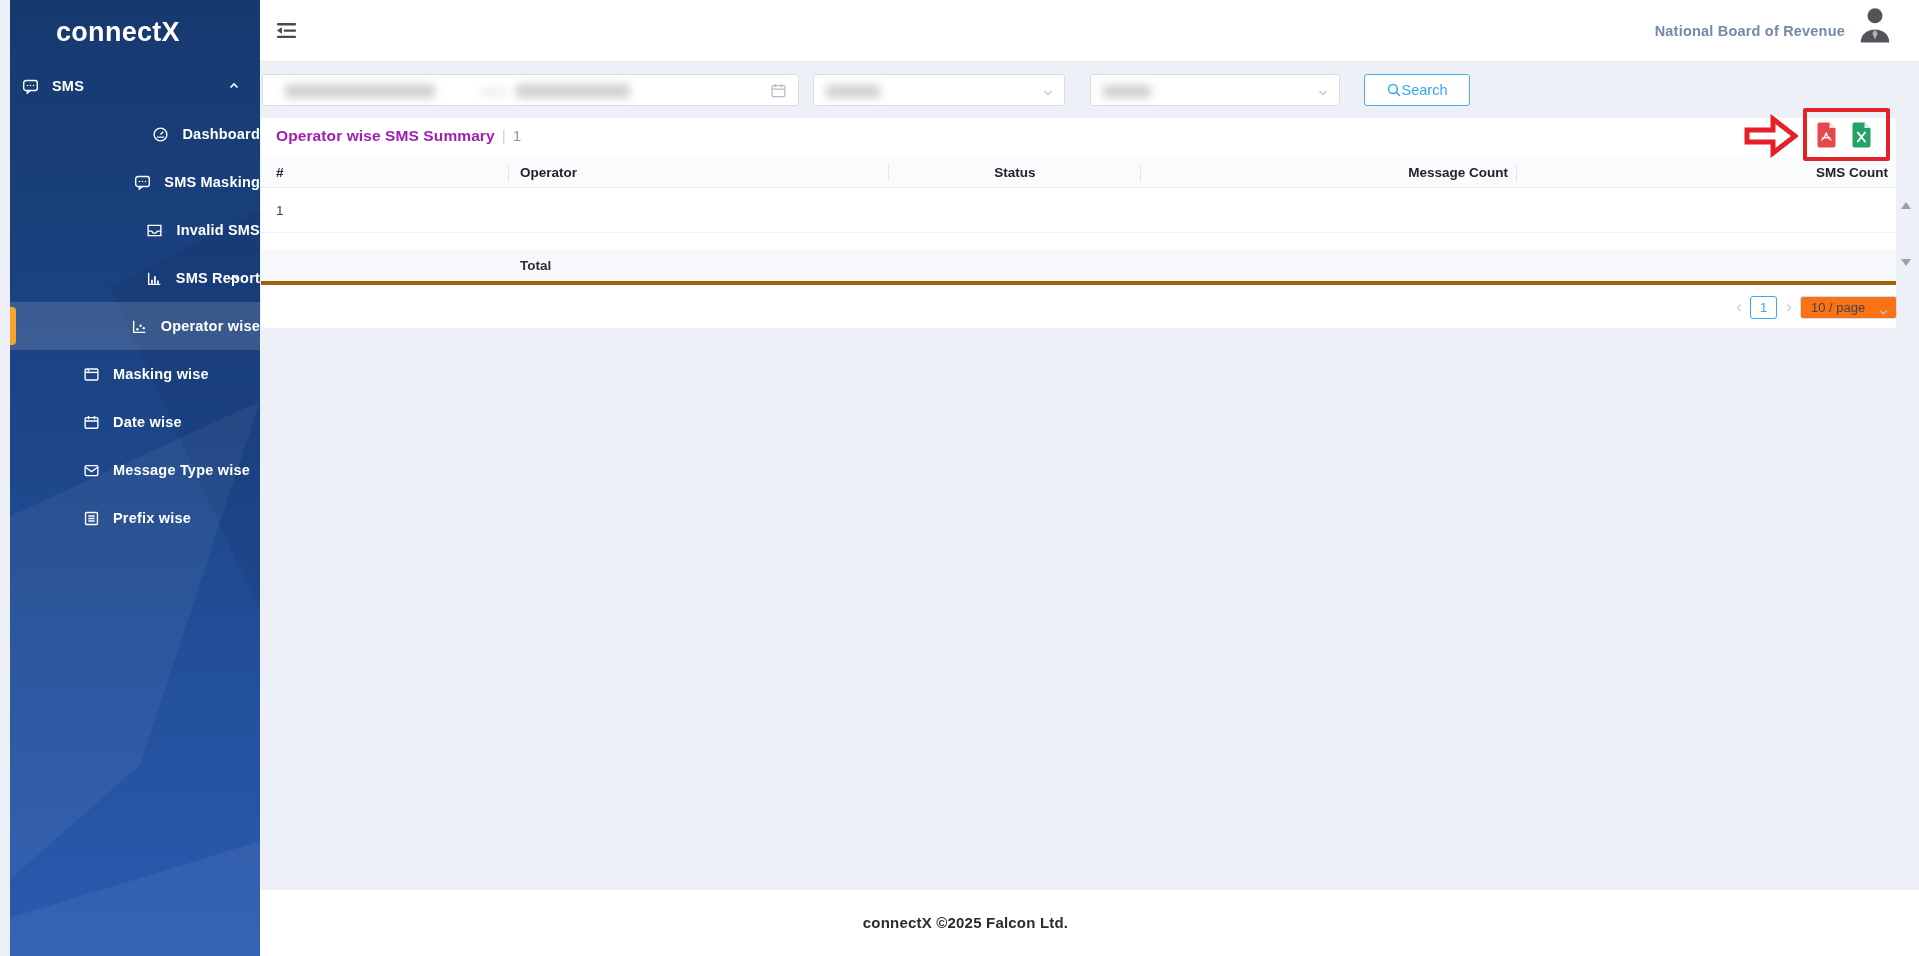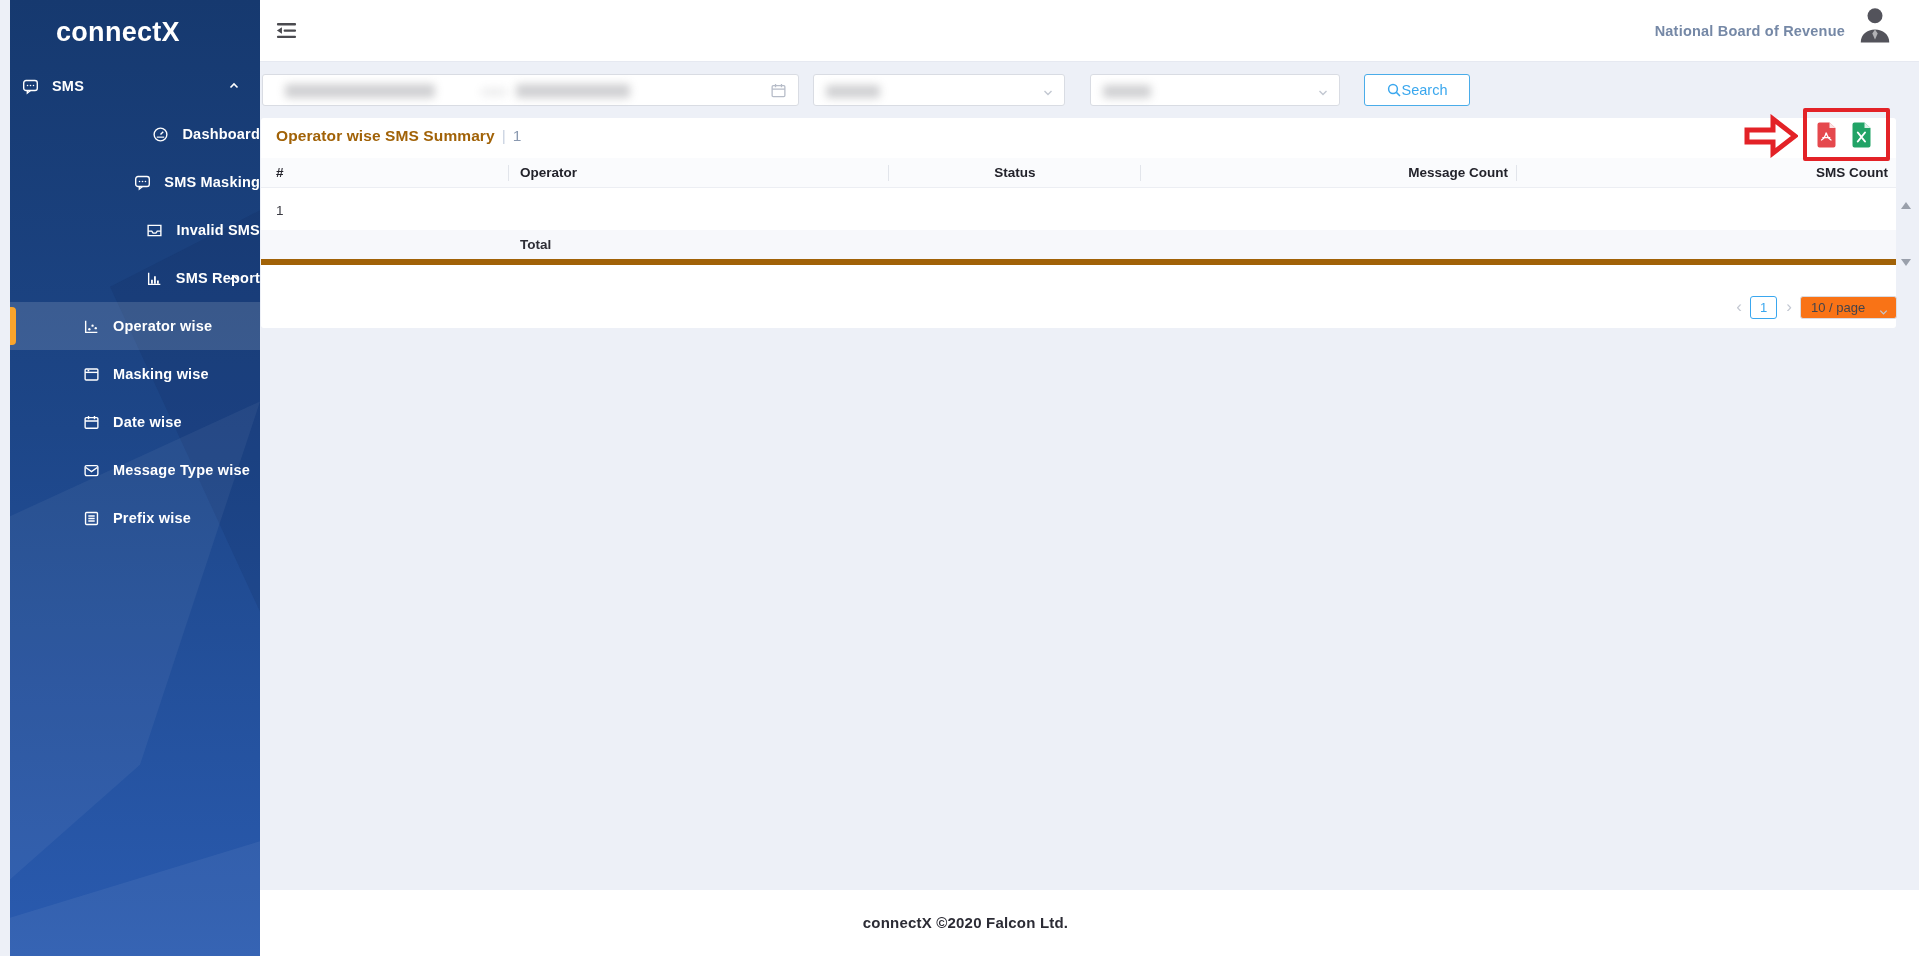--- a/index.html
+++ b/index.html
@@ -32,21 +32,21 @@
     position:relative; height:48px; display:flex; align-items:center;
     color:#fff; font-size:14.5px; font-weight:600; letter-spacing:.2px;
     cursor:pointer;
   }
   .menu-item .mi-icon { display:inline-flex; width:17px; height:17px; margin-right:13px; flex:0 0 auto; }
   .menu-item svg { width:100%; height:100%; }
   .lvl1 { padding-left:12px; }
   .lvl2 { padding-left:50px;justify-content:flex-end; }
   .lvl3 { padding-left:73px; }
   .menu-item .chevron { position:absolute; right:20px; width:12px; height:12px; display:inline-flex; }
-  .menu-item.active { background:rgba(255,255,255,.14); }
+  .menu-item.active { background:rgba(255,255,255,.14);justify-content:flex-end; }
   .menu-item.active::before {
     content:""; position:absolute; left:0; top:5px; bottom:5px; width:6px;
     background:#f9a42c; border-radius:0 4px 4px 0;
   }
   
   .topbar {
     position:absolute; left:250px; top:0; right:0; height:62px;
     background:#fff; border-bottom:1px solid #e6e9f1; z-index:2;
   }
   .fold-btn { position:absolute; left:26px; top:21px; width:21px; height:20px; cursor:pointer; color:#4a4a4f; }
@@ -76,40 +76,40 @@
     color:#3aa7ee; font-size:14.5px; font-weight:500;
     display:flex; align-items:center; justify-content:center; gap:1px; cursor:pointer;
   }
   .search-btn .s-ic { width:14px; height:14px; display:inline-flex; }
   
   .card {
     position:absolute; left:261px; top:118px; width:1635px; height:210px;
     background:#fff; border-radius:3px;
   }
   .card-title { position:absolute; left:15px; top:9px; font-size:15.5px; display:flex; align-items:baseline; }
-  .ct-main { font-weight:700; color:#a16207; letter-spacing:.1px; }
+  .ct-main { font-weight:700; color:#a21caf; letter-spacing:.1px; }
   .ct-div { color:#c9d2e0; margin:0 7px; font-weight:400; }
   .ct-count { color:#8a99b0; font-weight:500; }
   .thead {
     position:absolute; left:0; top:40px; width:1635px; height:30px;
     background:#fafbfd; border-bottom:1px solid #eceef3;
     display:grid; grid-template-columns:248px 380px 252px 376px 379px;
     align-items:center; font-size:13.5px; font-weight:700; color:#23232b;
   }
   .thead .th { position:relative; height:100%; display:flex; align-items:center; }
   .thead .th:not(:last-child)::after {
     content:""; position:absolute; right:0; top:7px; height:16px; width:1px; background:#e2e5eb;
   }
   .trow {
     position:absolute; left:0; width:1635px;
     display:grid; grid-template-columns:248px 380px 252px 376px 379px;
     align-items:center; font-size:13.5px; color:#3a3a42;
   }
   .row-data { top:70px; height:45px; border-bottom:1px solid #f0f2f6; }
-  .row-total { top:112px; height:35px; background:#f7f8fb; border-bottom:6px solid #a16207; font-weight:700; color:#2e2e36; }
+  .row-total { top:132px; height:35px; background:#f7f8fb; border-bottom:4px solid #a16207; font-weight:700; color:#2e2e36; }
   .al { padding-left:15px; }
   .a2 { padding-left:11px; }
   .ac { justify-self:center; }
   .ar4 { justify-self:end; padding-right:9px; }
   .ar5 { justify-self:end; padding-right:8px; }
   .cblur { height:12px; }
   .ob { width:42px; margin-left:6px; }
   .sb { width:44px; }
   .mb { width:56px; margin-right:5px; }
   .kb { width:45px; margin-right:6px; }
@@ -407,14 +407,14 @@
 <span class="pag-size">
   <span>10 / page</span>
   <span class="sel-chev">
     <svg viewBox="0 0 12 12" fill="none" stroke="currentColor" stroke-width="1.4">
         <path d="M2.5 4 6 7.5 9.5 4"></path>
       </svg>
   </span>
 </span>
 
 <footer class="footer">
-  <span>connectX ©2020 Falcon Ltd.</span>
+  <span>connectX ©2025 Falcon Ltd.</span>
 </footer>
 
 </body></html>

